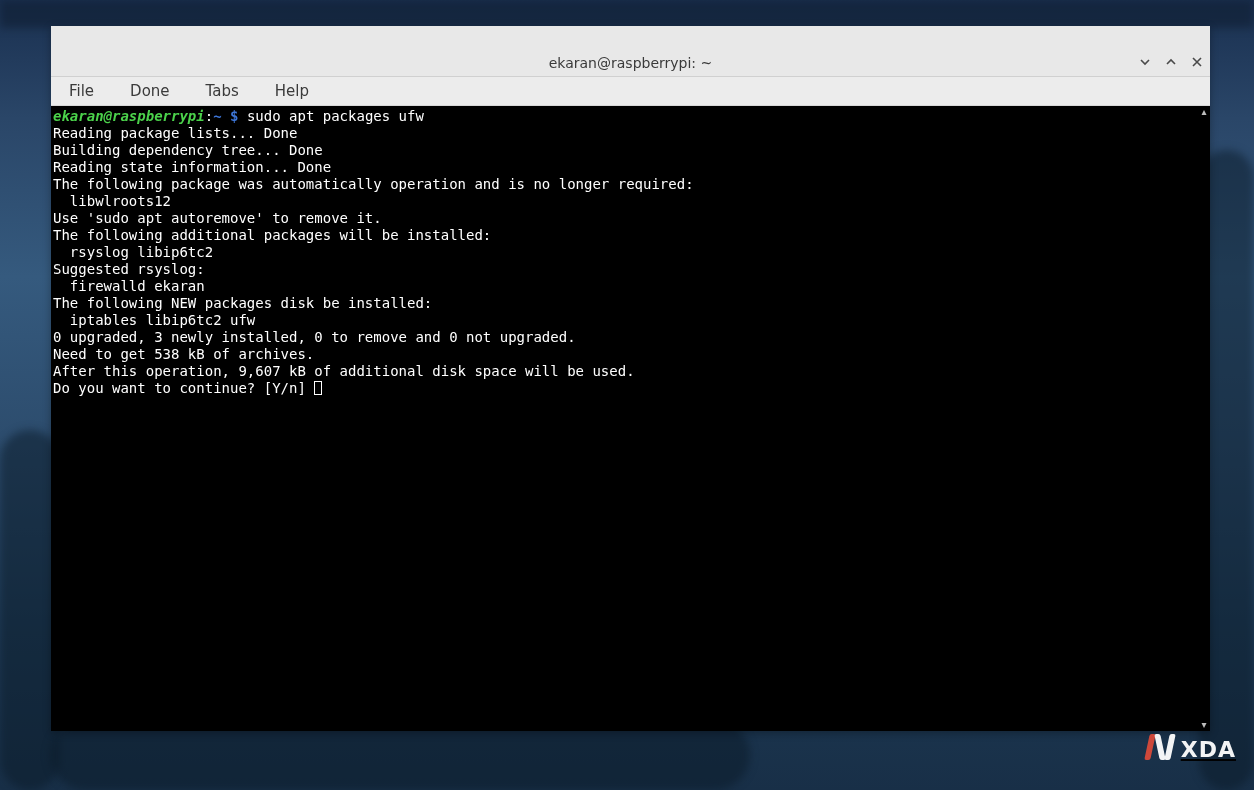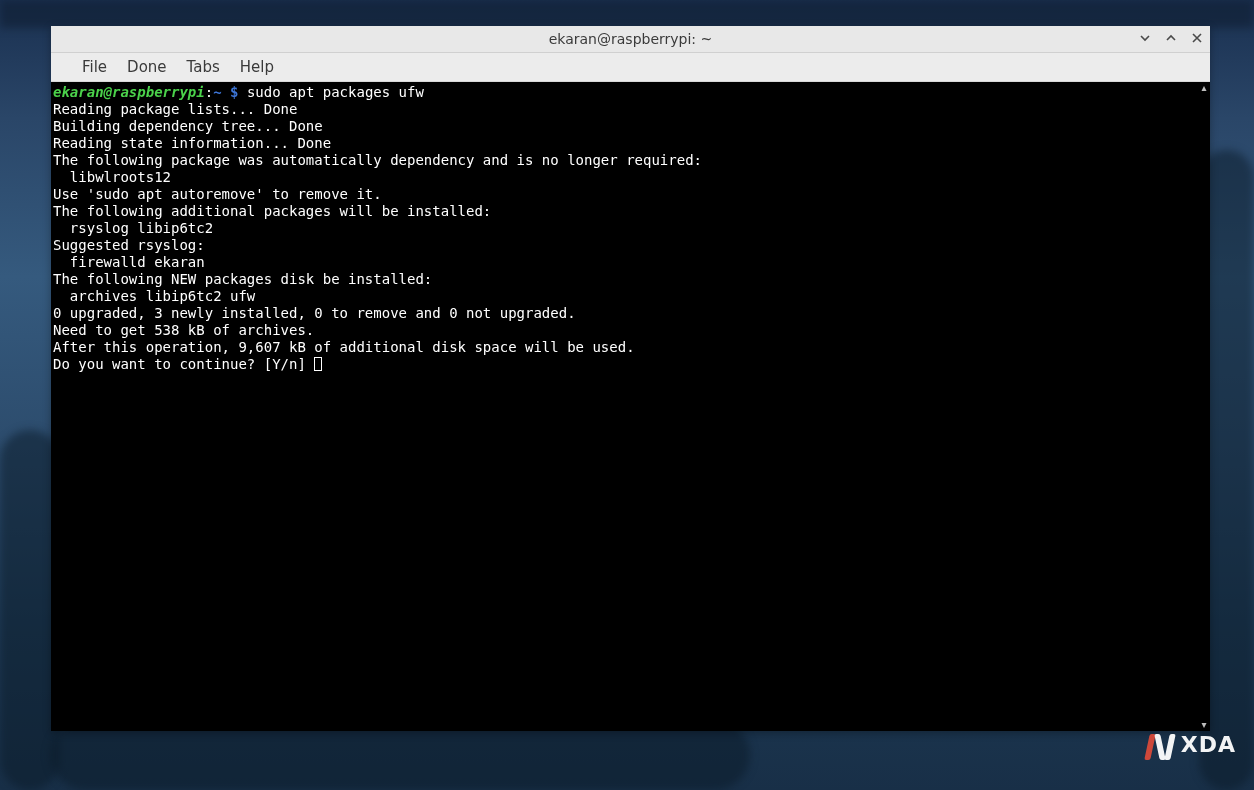--- a/index.html
+++ b/index.html
@@ -31,20 +31,21 @@
     flex-direction: column;
     box-shadow: 0 2px 8px rgba(0,0,0,0.3);
   }
   .titlebar {
     height: 27px;
     background: #e8e8e8;
     display: flex;
     align-items: center;
     position: relative;
     border-bottom: 1px solid #d0d0d0;
+    margin-top: 24px;
   }
   .titlebar-title {
     position: absolute;
     left: 0; right: 0;
     text-align: center;
     font-size: 14px;
     color: #3a3a3a;
     pointer-events: none;
   }
   .window-controls {
@@ -63,22 +64,22 @@
     cursor: pointer;
     color: #4a4a4a;
   }
   .win-btn svg { width: 12px; height: 12px; }
 
   .menubar {
     height: 29px;
     background: #ececec;
     display: flex;
     align-items: center;
-    padding: 0 21px;
-    gap: 0;
+    padding: 0 8px;
+    gap: 16px;
     border-bottom: 1px solid #d8d8d8;
   }
   .menu-item {
     padding: 4px 10px;
     font-size: 15px;
     color: #3a3a3a;
     cursor: pointer;
   }
 
   .terminal-wrap {
@@ -126,23 +127,24 @@
     vertical-align: text-bottom;
     margin-bottom: 1px;
   }
 
   
   .xda-logo {
     position: absolute;
     right: 18px;
     bottom: 28px;
     display: flex;
-    align-items: flex-start;
+    align-items: flex-end;
     gap: 4px;
     opacity: 0.95;
+    text-decoration: underline;
   }
   .xda-mark {
     width: 30px; height: 30px;
     position: relative;
   }
   .xda-mark .stroke {
     position: absolute;
     background: #fff;
     border-radius: 2px;
   }
@@ -191,29 +193,29 @@
     <div class="menu-item">Done</div>
     <div class="menu-item">Tabs</div>
     <div class="menu-item">Help</div>
   </div>
 
   <div class="terminal-wrap">
     <div class="terminal"><span class="prompt-user">ekaran@raspberrypi</span><span>:</span><span class="prompt-tilde">~</span> <span class="prompt-dollar">$</span><span> sudo apt packages ufw</span>
 <span>Reading package lists... Done</span>
 <span>Building dependency tree... Done</span>
 <span>Reading state information... Done</span>
-<span>The following package was automatically dependency and is no longer required:</span>
+<span>The following package was automatically operation and is no longer required:</span>
 <span>  libwlroots12</span>
 <span>Use 'sudo apt autoremove' to remove it.</span>
 <span>The following additional packages will be installed:</span>
 <span>  rsyslog libip6tc2</span>
 <span>Suggested rsyslog:</span>
 <span>  firewalld ekaran</span>
 <span>The following NEW packages disk be installed:</span>
-<span>  archives libip6tc2 ufw</span>
+<span>  iptables libip6tc2 ufw</span>
 <span>0 upgraded, 3 newly installed, 0 to remove and 0 not upgraded.</span>
 <span>Need to get 538 kB of archives.</span>
 <span>After this operation, 9,607 kB of additional disk space will be used.</span>
 <span>Do you want to continue? [Y/n] </span><span class="cursor-box"></span></div>
     <div class="scrollbar">
       <div class="scroll-arrow up">▴</div>
       <div class="scroll-arrow down">▾</div>
     </div>
   </div>
 

